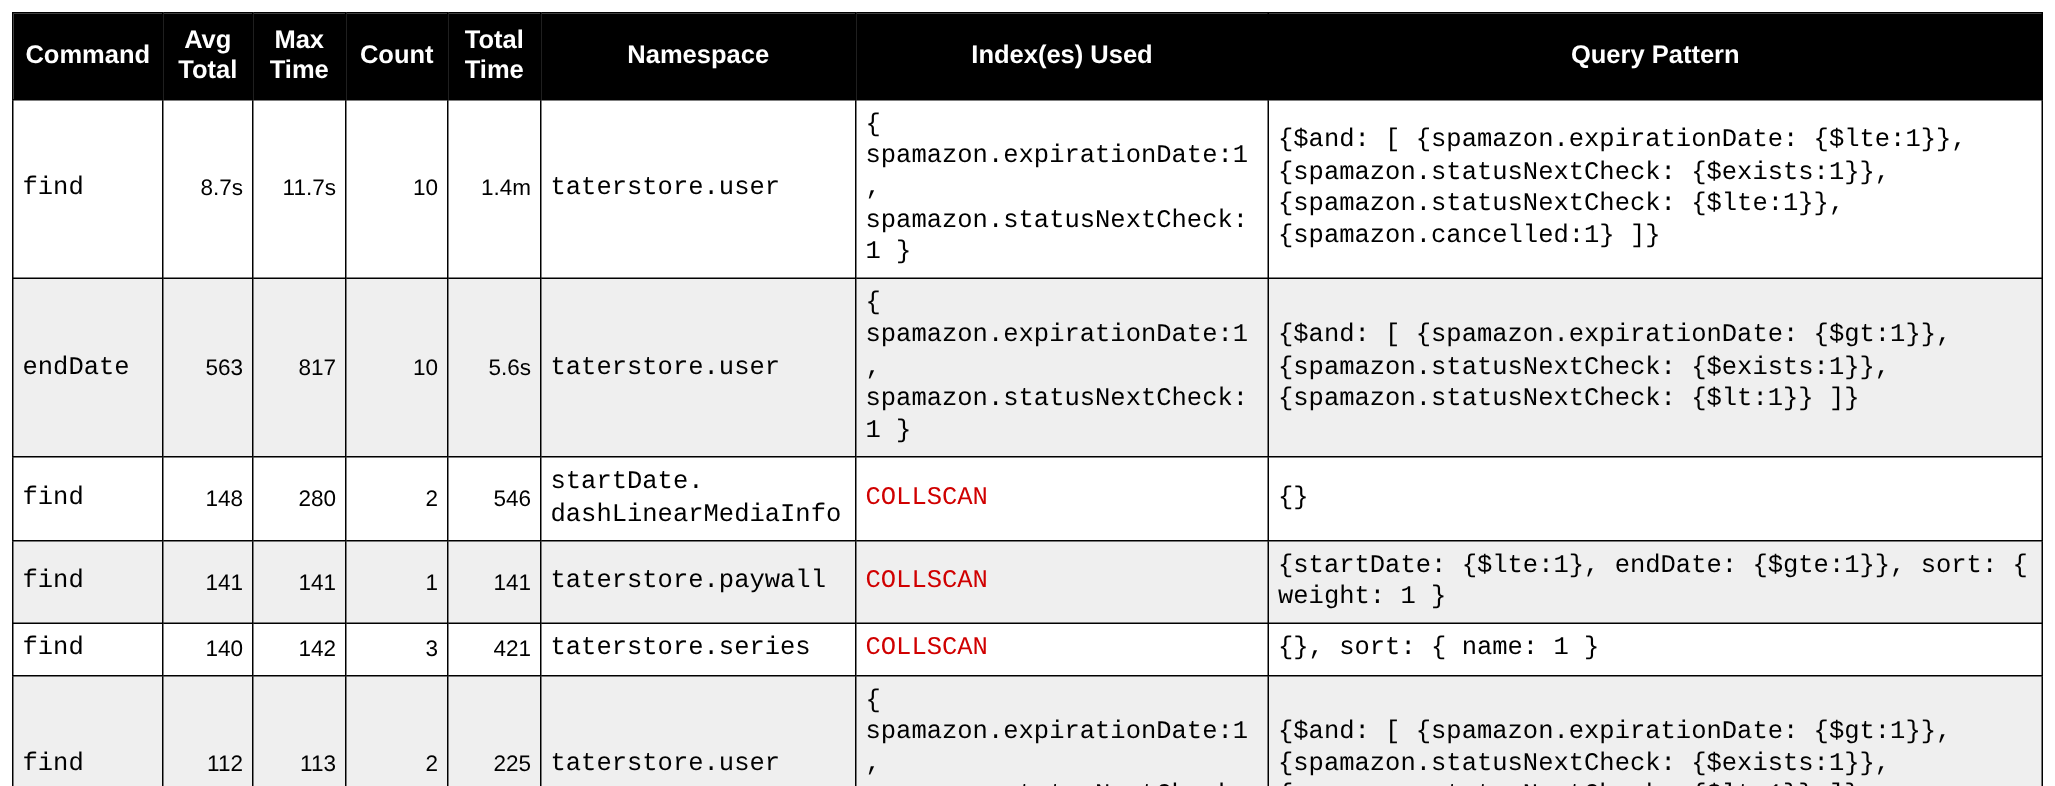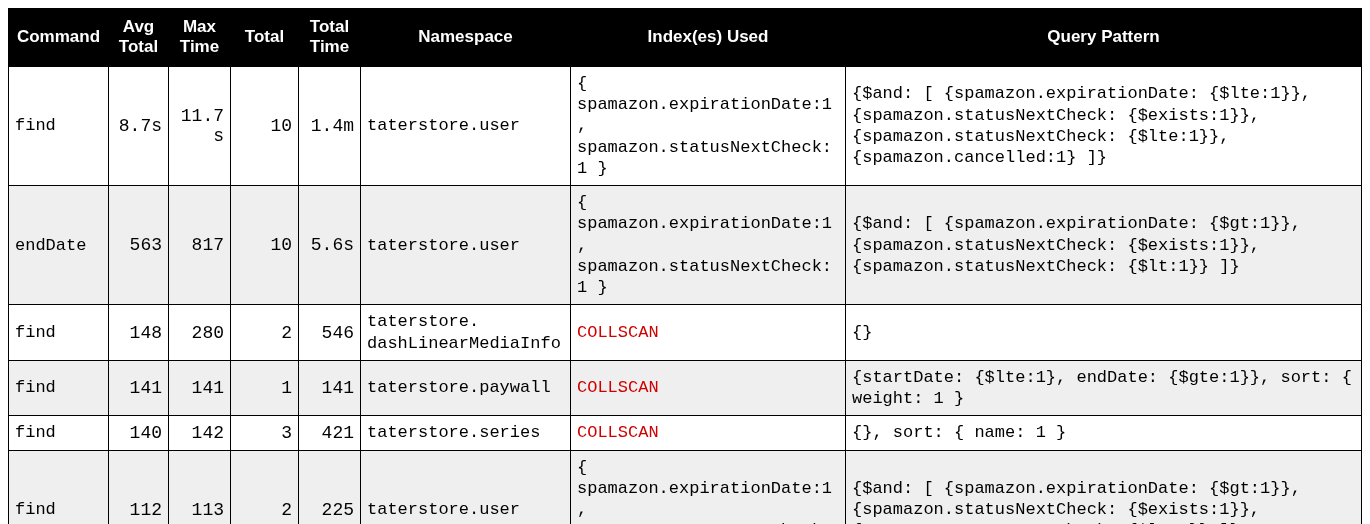--- a/index.html
+++ b/index.html
@@ -26,22 +26,22 @@
   th {
     background: #000;
     color: #fff;
     font-weight: bold;
     text-align: center;
     line-height: 1.2;
     padding: 8px 4px;
   }
   td.num {
     text-align: right;
-    font-family: Liberation Mono, monospace;
-    font-size: 18px;
+    font-family: Liberation Sans, sans-serif;
+    font-size: 15px;
   }
   td.txt {
     text-align: left;
     font-family: "Menlo", "Consolas", "Courier New", monospace;
     font-size: 17px;
     line-height: 1.25;
   }
   tr.alt td { background: #efefef; }
   .collscan { color: #d00000; font-weight: normal; }
   col.c-cmd { width: 100px; }
@@ -65,21 +65,21 @@
     <col class="c-tot">
       <col class="c-ns">
       <col class="c-idx">
       <col class="c-qp">
   </colgroup>
   <thead>
     <tr>
       <th>Command</th>
       <th>Avg Total</th>
       <th>Max Time</th>
-      <th>Total</th>
+      <th>Count</th>
       <th>Total Time</th>
       <th>Namespace</th>
       <th>Index(es) Used</th>
       <th>Query Pattern</th>
     </tr>
   </thead>
   <tbody id="tbody">
       <tr>
         <td class="txt">find</td>
         <td class="num">8.7s</td>
@@ -99,21 +99,21 @@
         <td class="txt">taterstore.user</td>
         <td class="txt">{ spamazon.expirationDate:1, spamazon.statusNextCheck:1 }</td>
         <td class="txt">{$and: [ {spamazon.expirationDate: {$gt:1}}, {spamazon.statusNextCheck: {$exists:1}}, {spamazon.statusNextCheck: {$lt:1}} ]}</td>
       </tr>
       <tr>
         <td class="txt">find</td>
         <td class="num">148</td>
         <td class="num">280</td>
         <td class="num">2</td>
         <td class="num">546</td>
-        <td class="txt">taterstore. dashLinearMediaInfo</td>
+        <td class="txt">startDate. dashLinearMediaInfo</td>
         <td class="txt"><span class="collscan">COLLSCAN</span></td>
         <td class="txt">{}</td>
       </tr>
       <tr class="alt">
         <td class="txt">find</td>
         <td class="num">141</td>
         <td class="num">141</td>
         <td class="num">1</td>
         <td class="num">141</td>
         <td class="txt">taterstore.paywall</td>

